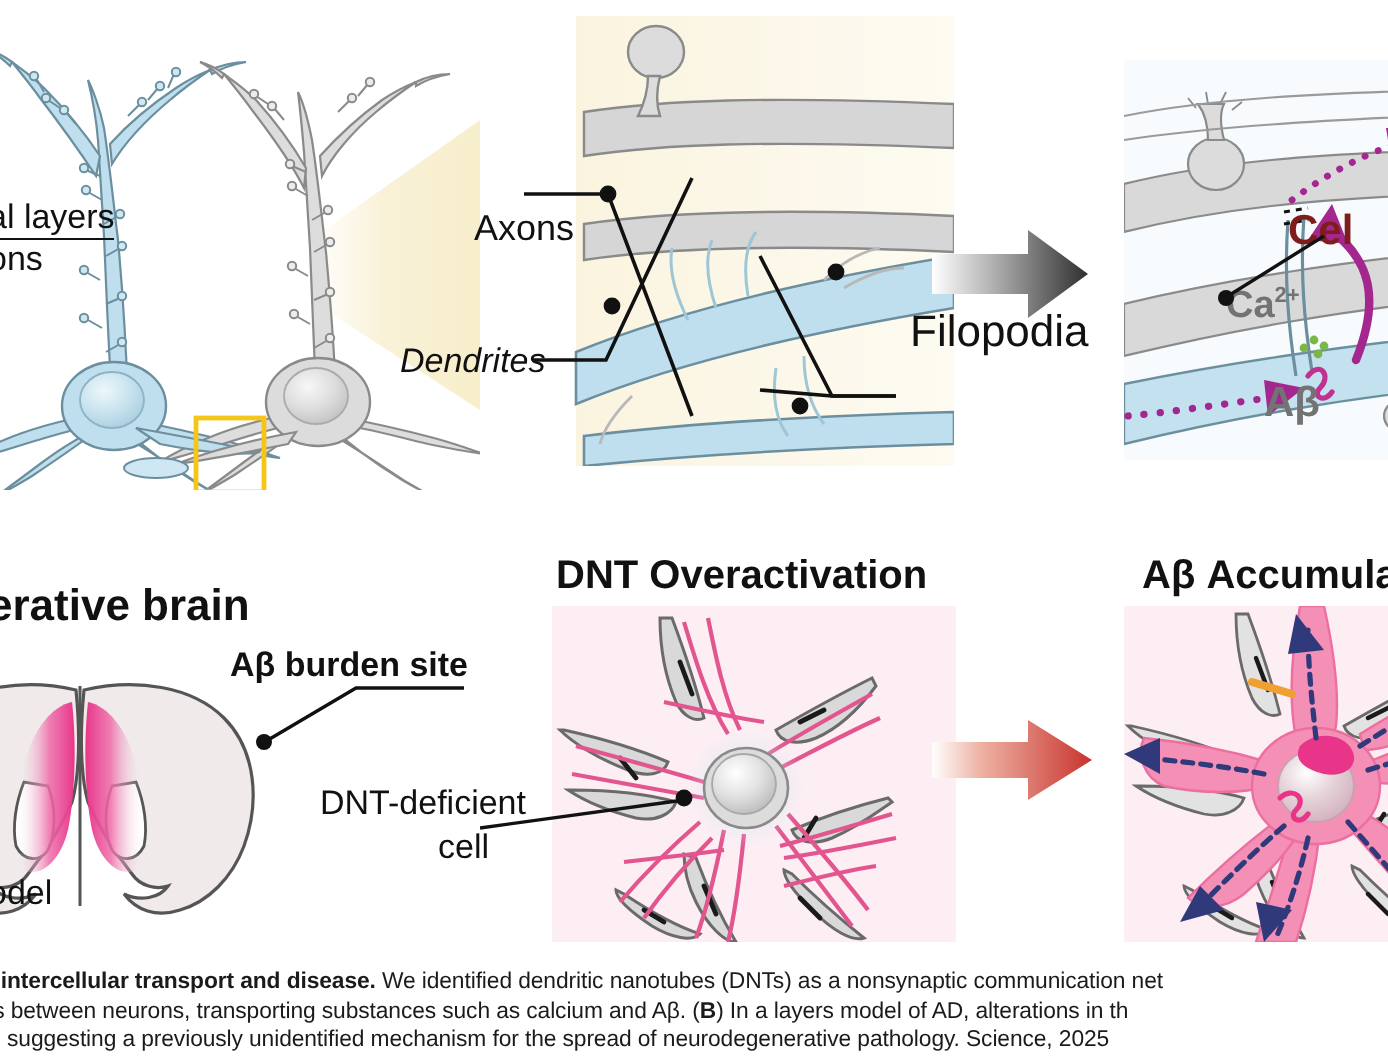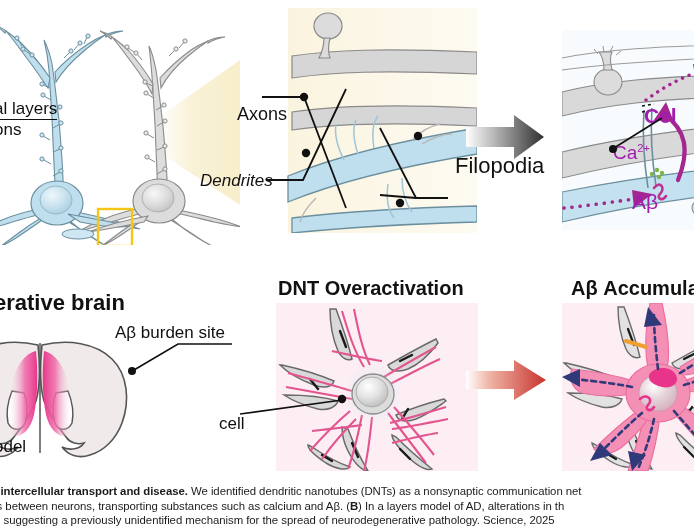--- a/index.html
+++ b/index.html
@@ -10,22 +10,22 @@
   }
   .figure{position:absolute;left:0;top:0;width:694px;height:532px;}
 
   
   .abs{position:absolute;}
   .panel{position:absolute;overflow:hidden;}
 
   
   .lbl{position:absolute;font-size:15.5px;color:#111;white-space:nowrap;line-height:1.12;}
   .lbl-title{position:absolute;font-size:19px;font-weight:bold;color:#111;white-space:nowrap;}
-  .lbl-magenta{position:absolute;font-size:21px;font-weight:bold;color:#a21caf;white-space:nowrap;}
-  .lbl-sm{position:absolute;font-size:16px;font-weight:normal;color:#a21caf;white-space:nowrap;}
+  .lbl-magenta{position:absolute;font-size:21px;font-weight:bold;color:#7f1d1d;white-space:nowrap;}
+  .lbl-sm{position:absolute;font-size:16px;font-weight:bold;color:#737373;white-space:nowrap;}
   .ul{border-bottom:1.6px solid #111;padding-bottom:1px;}
 
   
   .caption{
     position:absolute;left:0;top:484px;width:760px;
     font-size:11.4px;line-height:14.6px;color:#1b1b1b;
     letter-spacing:-0.05px;
   }
   .caption b{font-weight:bold;}
   .cap-line{white-space:nowrap;}
@@ -354,21 +354,21 @@
 
       <path d="M86 16 C76 18 66 30 62 48 C58 66 58 86 62 100 C70 104 80 96 84 80
                C88 60 88 34 86 16 Z" fill="url(#burdenL)"></path>
       <path d="M94 16 C104 18 114 30 118 48 C122 66 122 86 118 100 C110 104 100 96 96 80
                C92 60 92 34 94 16 Z" fill="url(#burdenR)"></path>
 
       <path d="M90 8 L90 118" stroke="#555" stroke-width="1.5" fill="none"></path>
     </svg>
   </div>
 
-  <div class="lbl" style="left:115px;top:323px;font-size:17px;">Aβ burden site</div>
+  <div class="lbl" style="left:115px;top:323px;font-size:17px;font-weight:bold;">Aβ burden site</div>
   <svg class="abs" style="left:60px;top:338px;" width="180" height="45">
     <path d="M172 6 L118 6 L74 32" stroke="#111" stroke-width="1.7" fill="none"></path>
     <circle cx="72" cy="33" r="4" fill="#111"></circle>
   </svg>
   <div class="lbl" style="left:-6px;top:437px;font-size:17px;">odel</div>
 
   <div class="lbl-title" style="left:278px;top:277px;font-size:20px;">DNT Overactivation</div>
 
   <div class="panel" style="left:276px;top:303px;width:202px;height:168px;background:#fdeef4;">
     <svg width="202" height="168" viewBox="0 0 202 168">
@@ -430,20 +430,21 @@
       <ellipse cx="97" cy="91" rx="21" ry="20" fill="#dcdcdc" stroke="#8a8a8a" stroke-width="1.3"></ellipse>
       <ellipse cx="96" cy="89" rx="16" ry="15" fill="url(#somaC)" stroke="#a8a8a8" stroke-width="0.9"></ellipse>
 
       <circle cx="66" cy="96" r="4.2" fill="#111"></circle>
     </svg>
   </div>
 
   <svg class="abs" style="left:240px;top:382px;" width="110" height="40">
     <path d="M0 32 L102 18" stroke="#111" stroke-width="1.7" fill="none"></path>
   </svg>
+  <div class="lbl" style="left:160px;top:392px;font-size:17px;">DNT-deficient</div>
   <div class="lbl" style="left:219px;top:414px;font-size:17px;">cell</div>
 
   <svg class="abs" style="left:466px;top:358px;" width="84" height="46">
     <defs>
       <linearGradient id="gradRed" x1="0" y1="0" x2="1" y2="0">
         <stop offset="0%" stop-color="#ffffff"></stop>
         <stop offset="30%" stop-color="#eeb3a4"></stop>
         <stop offset="100%" stop-color="#c8332e"></stop>
       </linearGradient>
     </defs>

